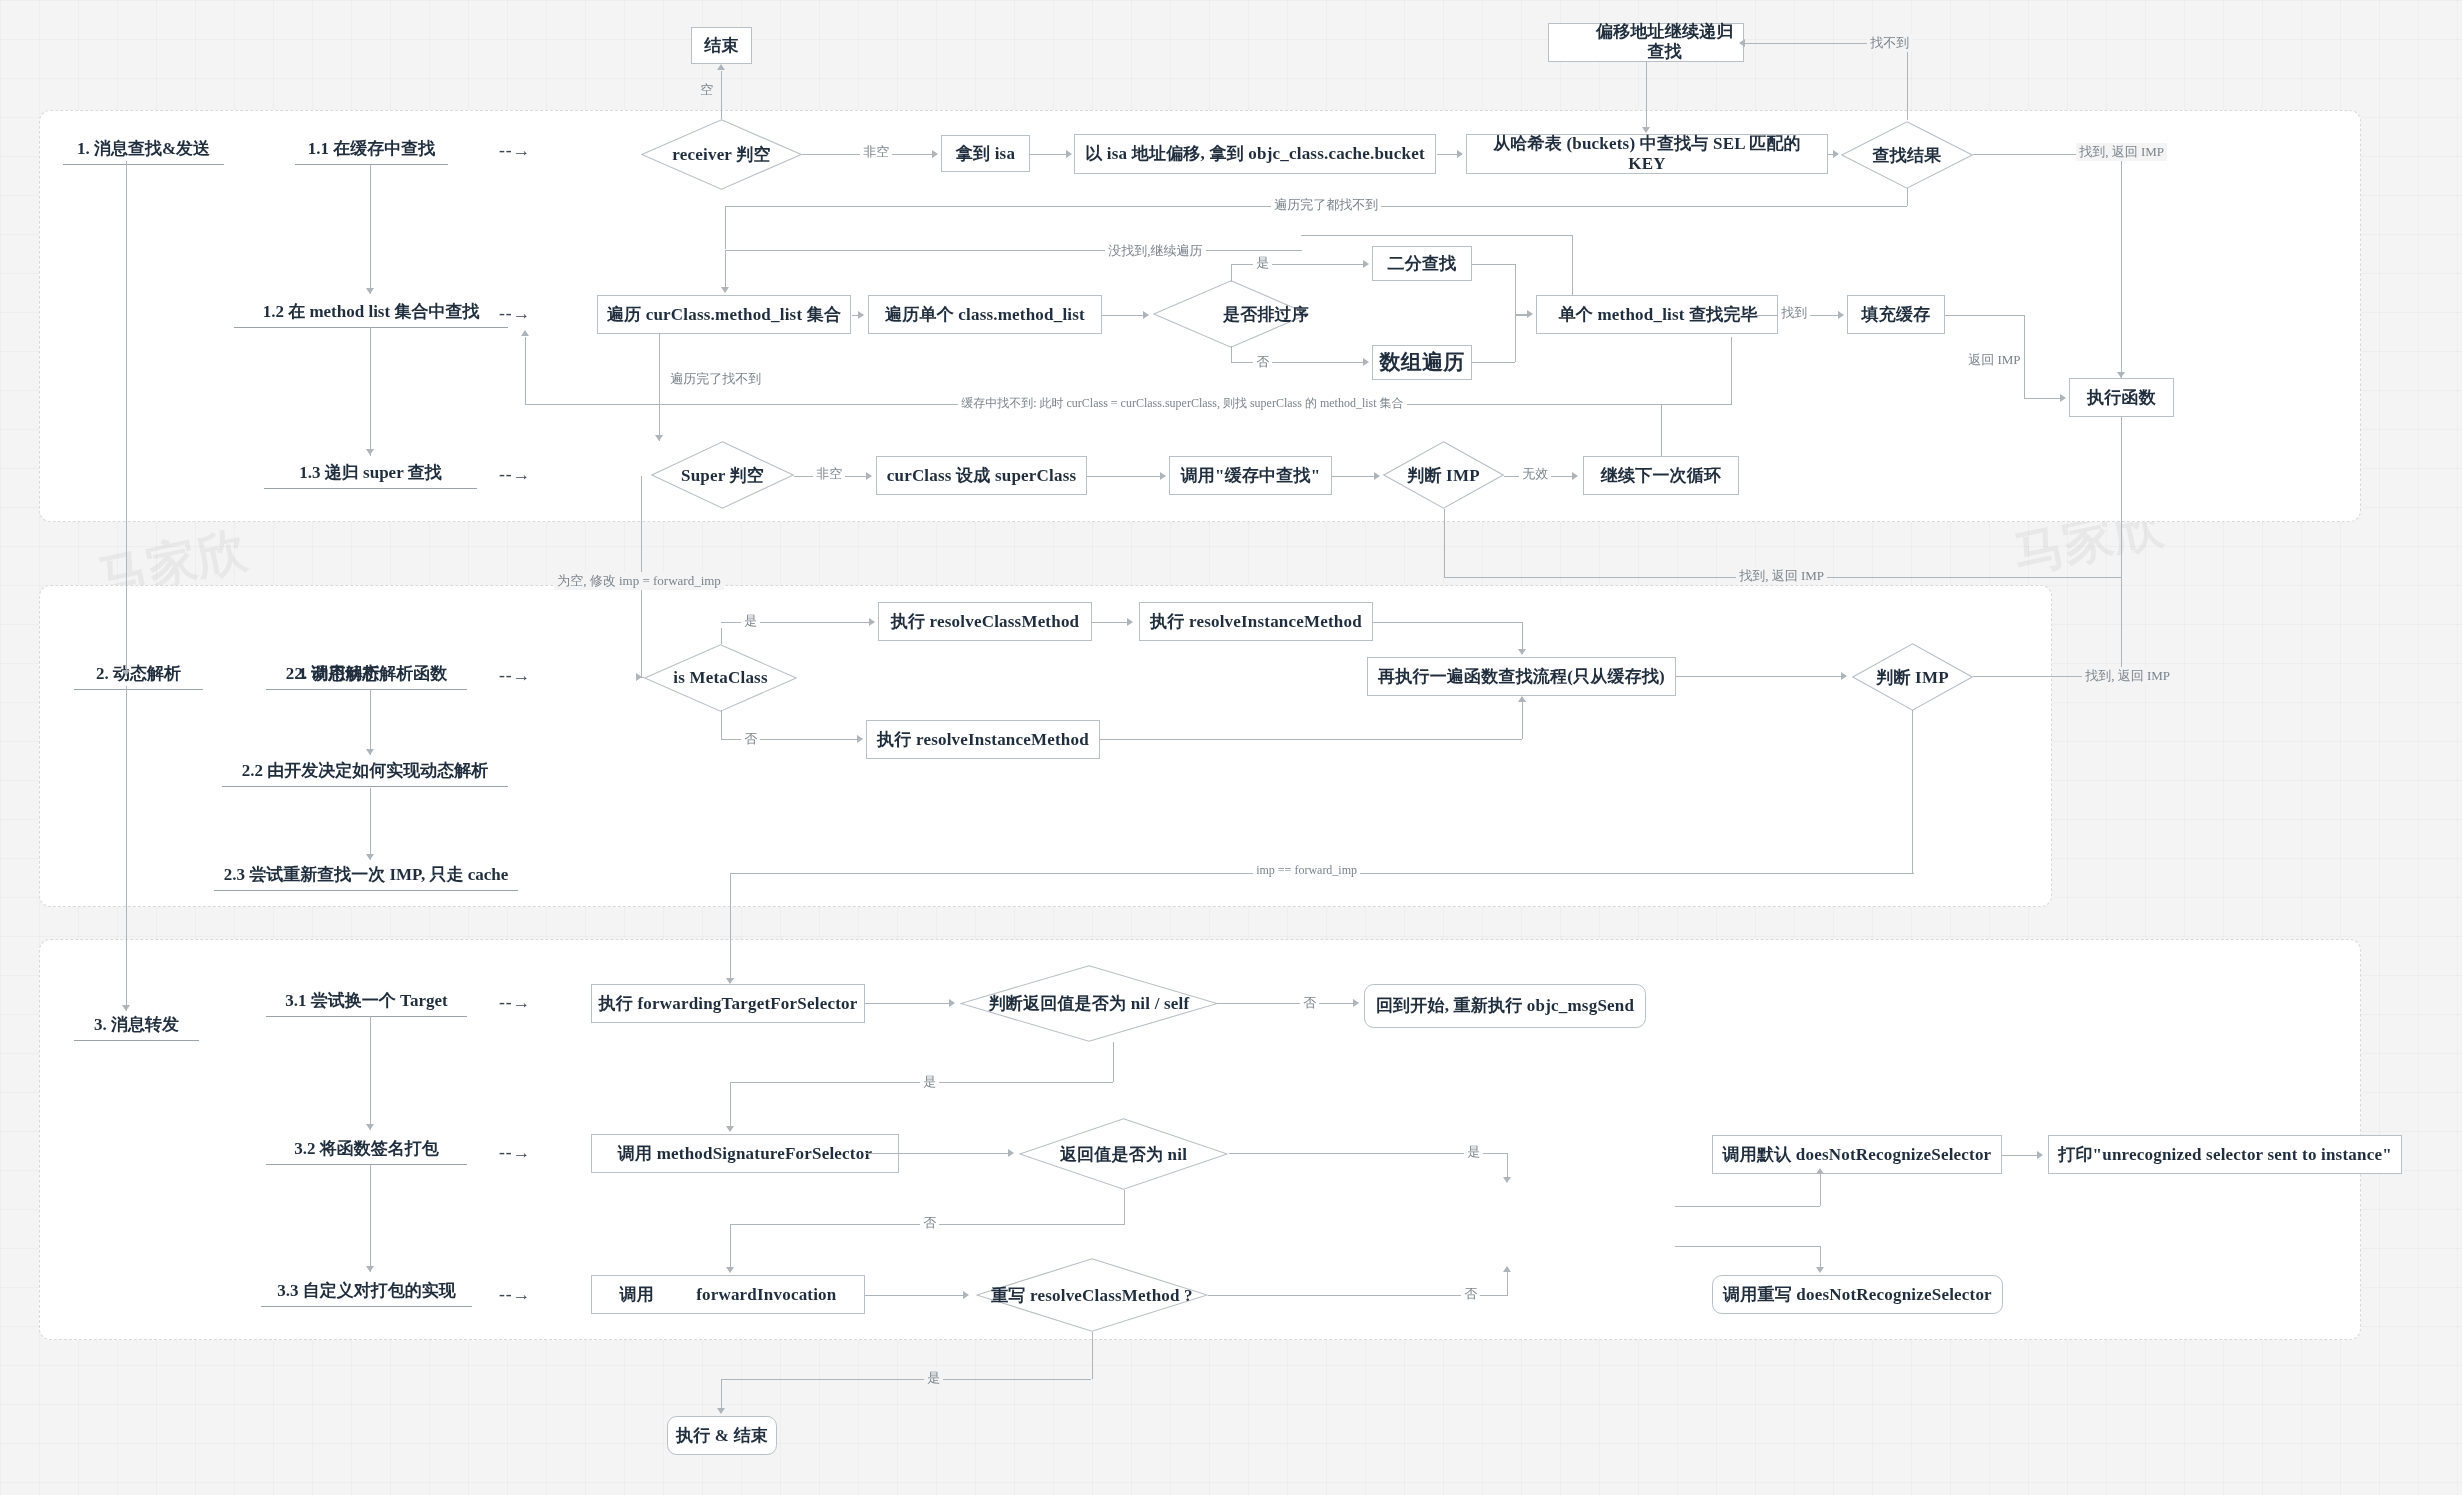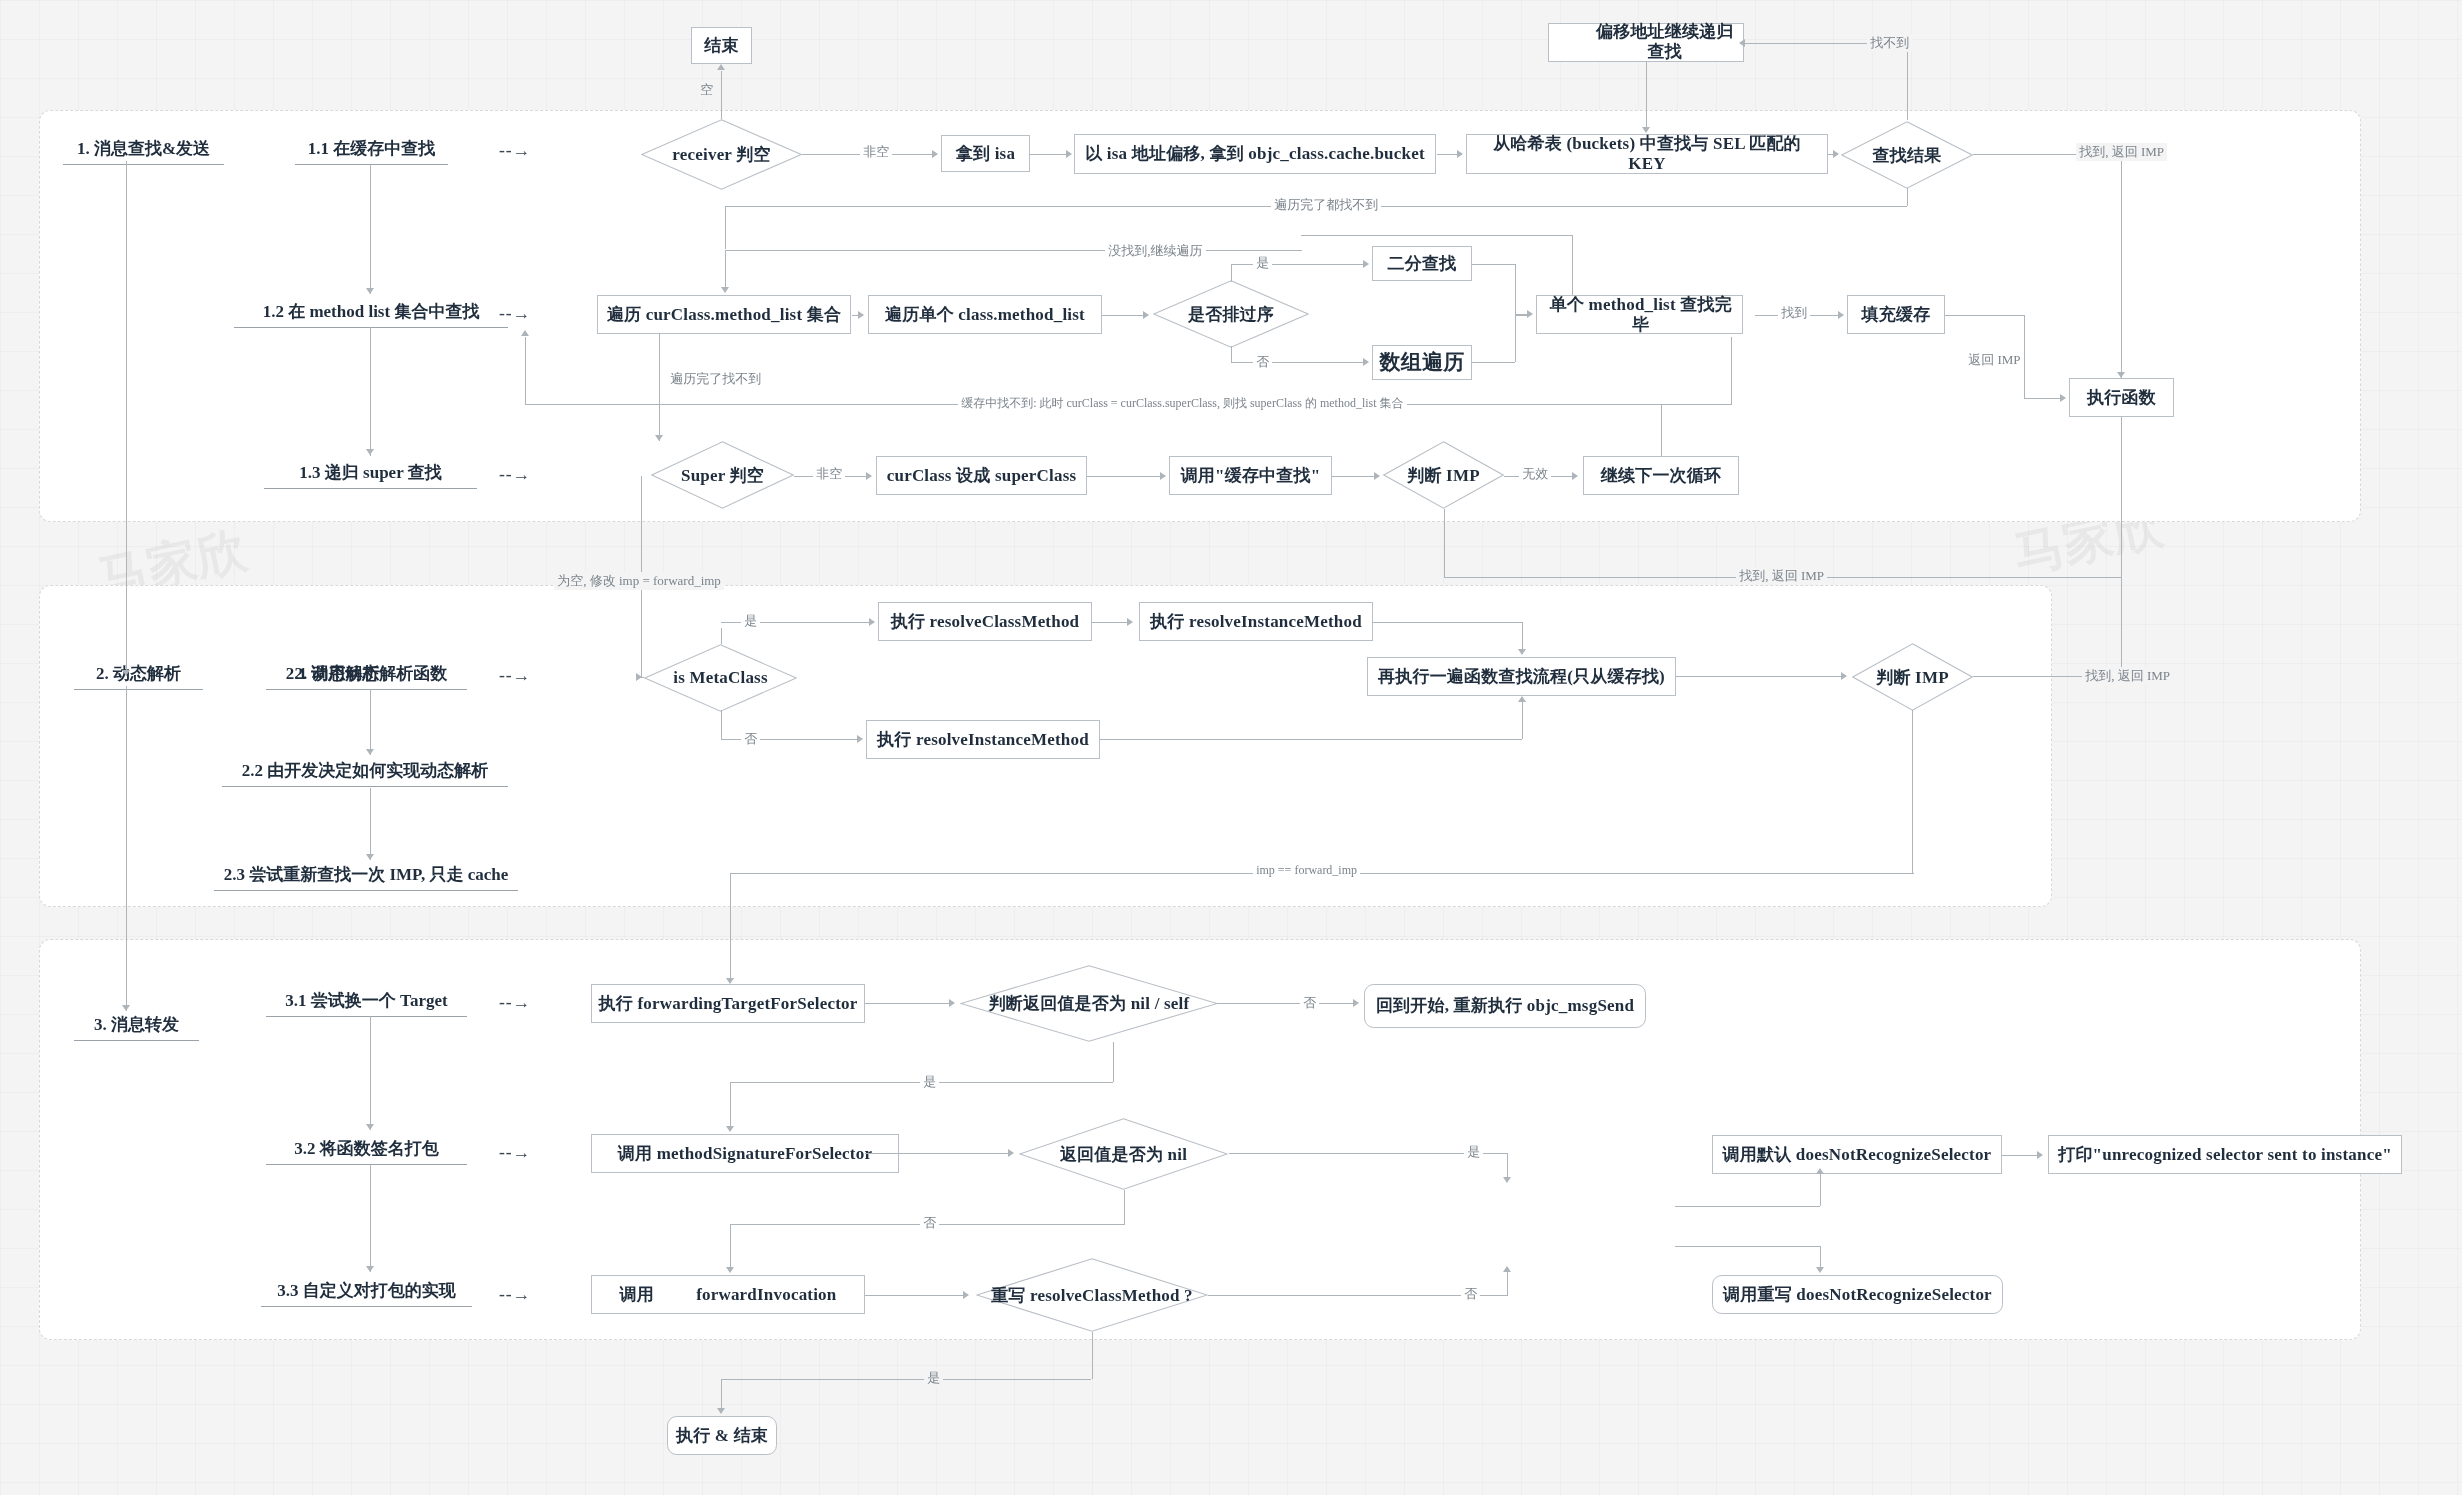--- a/index.html
+++ b/index.html
@@ -180,30 +180,30 @@
         <polygon points="82,1 163,42 82,83 1,42" fill="#fff" stroke="#b9bfc6" stroke-width="1.4"></polygon>
       </svg>
     <span class="dtext" style="font-size:17px;">查找结果</span>
   </div>
 
   <div class="node" style="left:2069px;top:378px;width:105px;height:39px;font-size:17px;">执行函数</div>
 
   <div class="node" style="left:597px;top:295px;width:254px;height:39px;font-size:17px;">遍历 curClass.method_list 集合</div>
   <div class="node" style="left:868px;top:295px;width:234px;height:39px;font-size:17px;">遍历单个 class.method_list</div>
 
-  <div class="diamond" style="left:1153px;top:280px;width:156px;height:68px;">
+  <div class="diamond" style="left:1153px;top:280px;width:156px;height:68px;justify-content:flex-end;">
     <svg class="dshape" viewBox="0 0 194 84" preserveAspectRatio="none">
         <polygon points="97,1 193,42 97,83 1,42" fill="#fff" stroke="#b9bfc6" stroke-width="1.4"></polygon>
       </svg>
     <span class="dtext" style="font-size:17px;">是否排过序</span>
   </div>
 
   <div class="node" style="left:1372px;top:246px;width:100px;height:35px;font-size:17px;">二分查找</div>
   <div class="node" style="left:1372px;top:345px;width:100px;height:35px;font-size:21px;">数组遍历</div>
-  <div class="node" style="left:1536px;top:295px;width:207px;height:39px;font-size:17px;padding-left:9px;">单个 method_list 查找完毕</div>
+  <div class="node" style="left:1536px;top:295px;width:242px;height:39px;font-size:17px;padding-left:9px;">单个 method_list 查找完毕</div>
   <div class="node" style="left:1847px;top:295px;width:98px;height:39px;font-size:17px;">填充缓存</div>
 
   <div class="diamond" style="left:651px;top:441px;width:143px;height:68px;">
     <svg class="dshape" viewBox="0 0 178 84" preserveAspectRatio="none">
         <polygon points="89,1 177,42 89,83 1,42" fill="#fff" stroke="#b9bfc6" stroke-width="1.4"></polygon>
       </svg>
     <span class="dtext" style="font-size:17px;">Super 判空</span>
   </div>
 
   <div class="node" style="left:876px;top:456px;width:211px;height:39px;font-size:17px;">curClass 设成 superClass</div>

